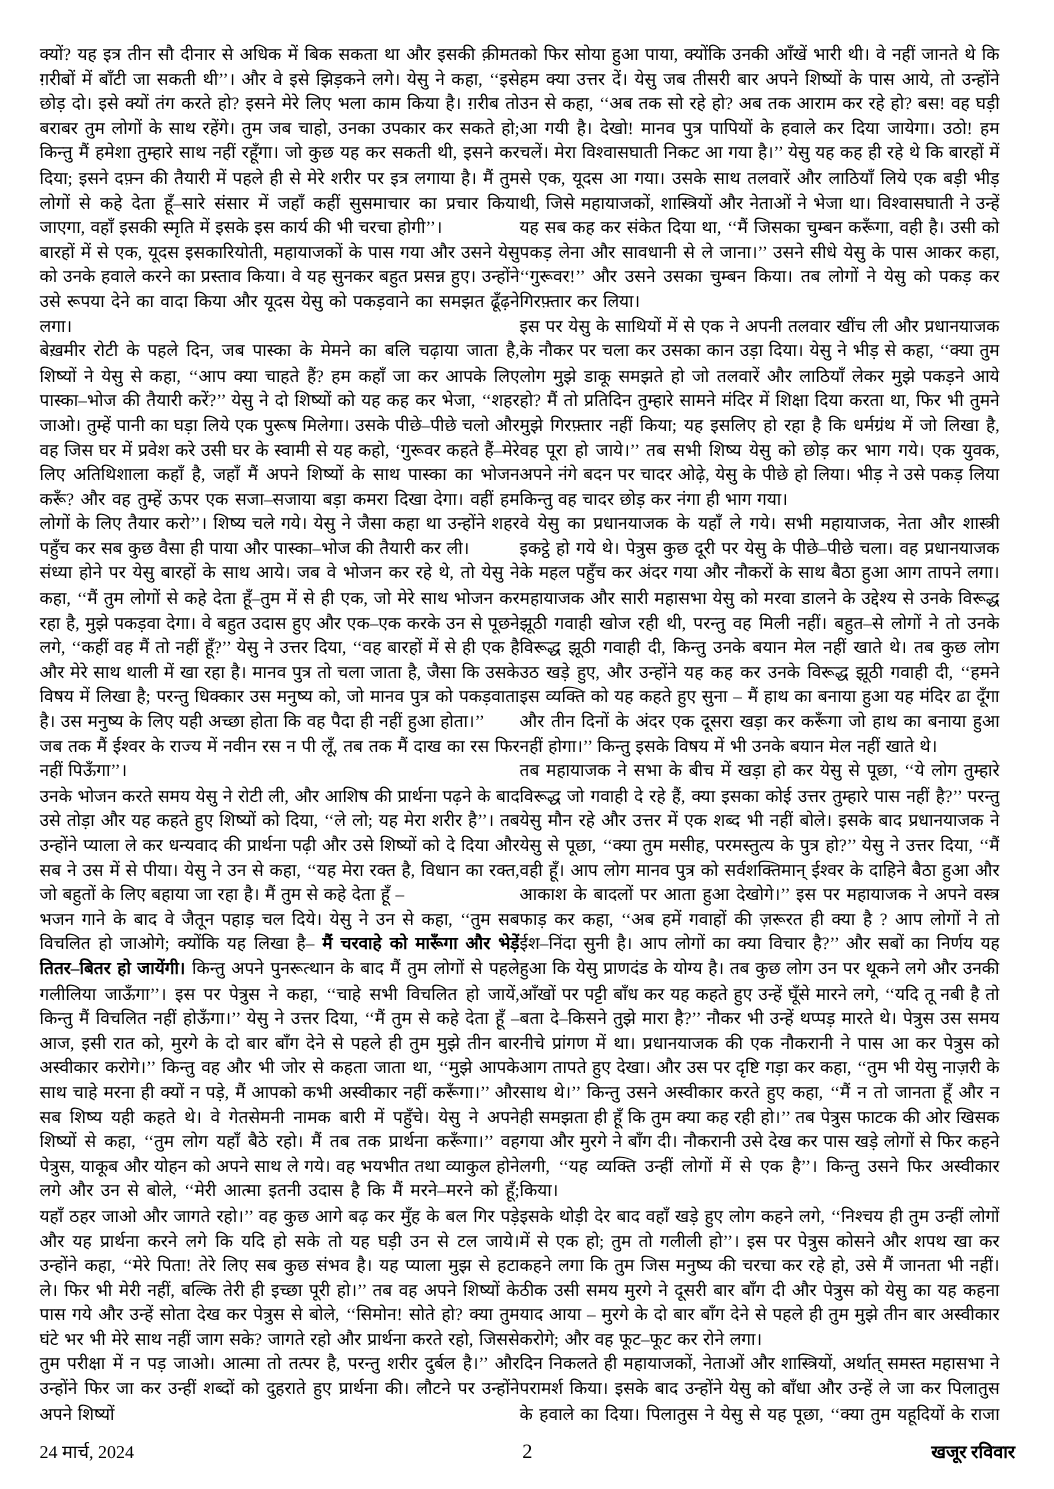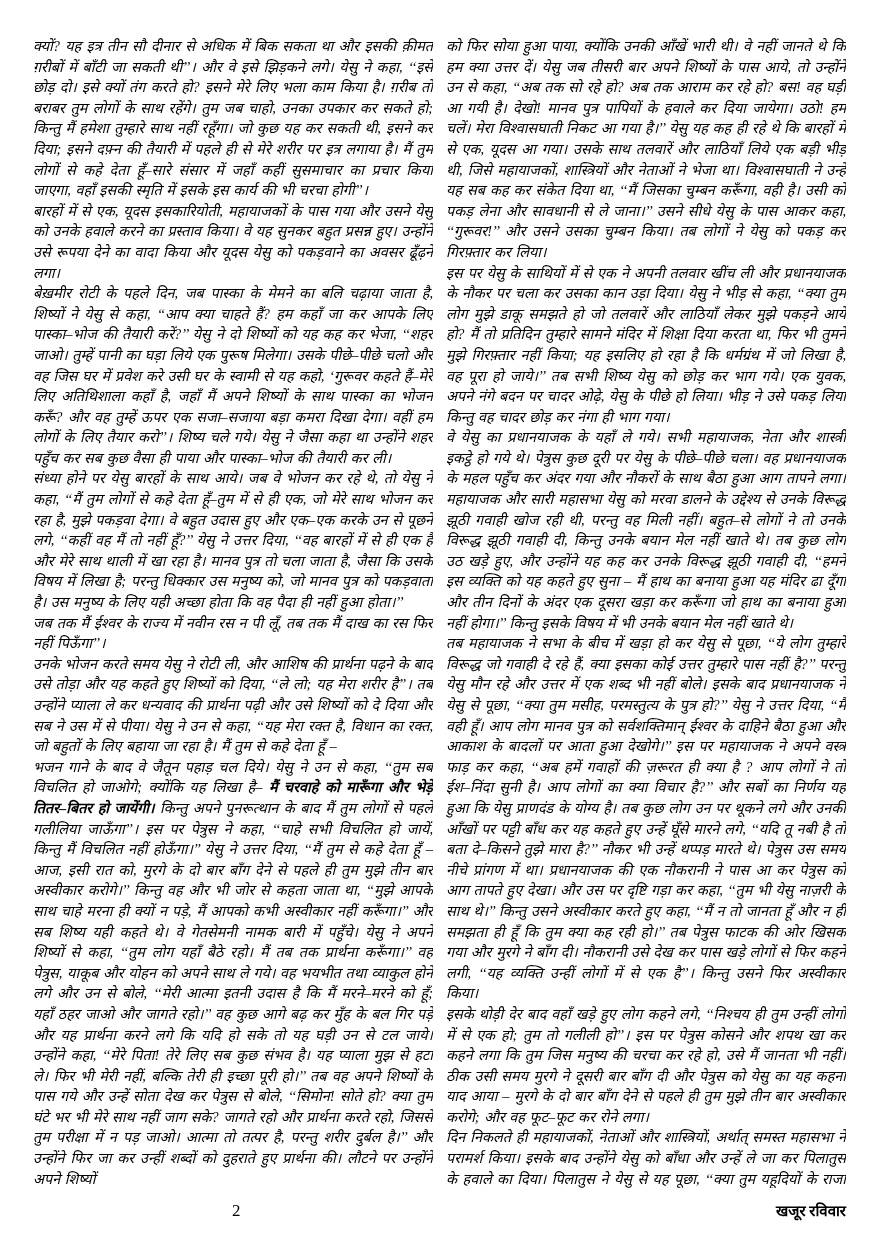--- a/index.html
+++ b/index.html
@@ -13,24 +13,22 @@
     height: 1241px;
     background: #ffffff;
     box-sizing: border-box;
     padding: 36px 32px 0 33px;
     overflow: hidden;
     font-family: "Liberation Serif", "DejaVu Serif", serif;
     color: #000000;
   }
   .columns {
     display: flex;
-    gap: 13px;
     height: 1152px;
     overflow: hidden;
-    font-style: italic;
   }
   .column {
     flex: 0 0 400px;
     width: 400px;
     text-align: justify;
     font-size: 14.4px;
     line-height: 20.6px;
     overflow: hidden;
     word-spacing: 1px;
   }
@@ -56,36 +54,37 @@
   .footer .footer-right  { flex: 1; text-align: right; font-weight: bold; }
 </style>
 </head>
 <body>
 
 <div class="page">
   <div class="columns">
 
     <div class="column">
       <p>क्यों? यह इत्र तीन सौ दीनार से अधिक में बिक सकता था और इसकी क़ीमत ग़रीबों में बाँटी जा सकती थी’’। और वे इसे झिड़कने लगे। येसु ने कहा, ‘‘इसे छोड़ दो। इसे क्यों तंग करते हो? इसने मेरे लिए भला काम किया है। ग़रीब तो बराबर तुम लोगों के साथ रहेंगे। तुम जब चाहो, उनका उपकार कर सकते हो; किन्तु मैं हमेशा तुम्हारे साथ नहीं रहूँगा। जो कुछ यह कर सकती थी, इसने कर दिया; इसने दफ़्न की तैयारी में पहले ही से मेरे शरीर पर इत्र लगाया है। मैं तुम लोगों से कहे देता हूँ–सारे संसार में जहाँ कहीं सुसमाचार का प्रचार किया जाएगा, वहाँ इसकी स्मृति में इसके इस कार्य की भी चरचा होगी’’।</p>
-      <p>बारहों में से एक, यूदस इसकारियोती, महायाजकों के पास गया और उसने येसु को उनके हवाले करने का प्रस्ताव किया। वे यह सुनकर बहुत प्रसन्न हुए। उन्होंने उसे रूपया देने का वादा किया और यूदस येसु को पकड़वाने का अवसर ढूँढ़ने लगा।</p>
+      <p>बारहों में से एक, यूदस इसकारियोती, महायाजकों के पास गया और उसने येसु को उनके हवाले करने का प्रस्ताव किया। वे यह सुनकर बहुत प्रसन्न हुए। उन्होंने उसे रूपया देने का वादा किया और यूदस येसु को पकड़वाने का समझत ढूँढ़ने लगा।</p>
       <p>बेख़मीर रोटी के पहले दिन, जब पास्का के मेमने का बलि चढ़ाया जाता है, शिष्यों ने येसु से कहा, ‘‘आप क्या चाहते हैं? हम कहाँ जा कर आपके लिए पास्का–भोज की तैयारी करें?’’ येसु ने दो शिष्यों को यह कह कर भेजा, ‘‘शहर जाओ। तुम्हें पानी का घड़ा लिये एक पुरूष मिलेगा। उसके पीछे–पीछे चलो और वह जिस घर में प्रवेश करे उसी घर के स्वामी से यह कहो, ‘गुरूवर कहते हैं–मेरे लिए अतिथिशाला कहाँ है, जहाँ मैं अपने शिष्यों के साथ पास्का का भोजन करूँ? और वह तुम्हें ऊपर एक सजा–सजाया बड़ा कमरा दिखा देगा। वहीं हम लोगों के लिए तैयार करो’’। शिष्य चले गये। येसु ने जैसा कहा था उन्होंने शहर पहुँच कर सब कुछ वैसा ही पाया और पास्का–भोज की तैयारी कर ली।</p>
       <p>संध्या होने पर येसु बारहों के साथ आये। जब वे भोजन कर रहे थे, तो येसु ने कहा, ‘‘मैं तुम लोगों से कहे देता हूँ–तुम में से ही एक, जो मेरे साथ भोजन कर रहा है, मुझे पकड़वा देगा। वे बहुत उदास हुए और एक–एक करके उन से पूछने लगे, ‘‘कहीं वह मैं तो नहीं हूँ?’’ येसु ने उत्तर दिया, ‘‘वह बारहों में से ही एक है और मेरे साथ थाली में खा रहा है। मानव पुत्र तो चला जाता है, जैसा कि उसके विषय में लिखा है; परन्तु धिक्कार उस मनुष्य को, जो मानव पुत्र को पकड़वाता है। उस मनुष्य के लिए यही अच्छा होता कि वह पैदा ही नहीं हुआ होता।’’</p>
       <p>जब तक मैं ईश्वर के राज्य में नवीन रस न पी लूँ, तब तक मैं दाख का रस फिर नहीं पिऊँगा’’।</p>
       <p>उनके भोजन करते समय येसु ने रोटी ली, और आशिष की प्रार्थना पढ़ने के बाद उसे तोड़ा और यह कहते हुए शिष्यों को दिया, ‘‘ले लो; यह मेरा शरीर है’’। तब उन्होंने प्याला ले कर धन्यवाद की प्रार्थना पढ़ी और उसे शिष्यों को दे दिया और सब ने उस में से पीया। येसु ने उन से कहा, ‘‘यह मेरा रक्त है, विधान का रक्त, जो बहुतों के लिए बहाया जा रहा है। मैं तुम से कहे देता हूँ –</p>
       <p><span>भजन गाने के बाद वे जैतून पहाड़ चल दिये। येसु ने उन से कहा, ‘‘तुम सब विचलित हो जाओगे; क्योंकि यह लिखा है– </span><span class="bold-quote">मैं चरवाहे को मारूँगा और भेड़ें तितर–बितर हो जायेंगी।</span><span> किन्तु अपने पुनरूत्थान के बाद मैं तुम लोगों से पहले गलीलिया जाऊँगा’’। इस पर पेत्रुस ने कहा, ‘‘चाहे सभी विचलित हो जायें, किन्तु मैं विचलित नहीं होऊँगा।’’ येसु ने उत्तर दिया, ‘‘मैं तुम से कहे देता हूँ – आज, इसी रात को, मुरगे के दो बार बाँग देने से पहले ही तुम मुझे तीन बार अस्वीकार करोगे।’’ किन्तु वह और भी जोर से कहता जाता था, ‘‘मुझे आपके साथ चाहे मरना ही क्यों न पड़े, मैं आपको कभी अस्वीकार नहीं करूँगा।’’ और सब शिष्य यही कहते थे। वे गेतसेमनी नामक बारी में पहुँचे। येसु ने अपने शिष्यों से कहा, ‘‘तुम लोग यहाँ बैठे रहो। मैं तब तक प्रार्थना करूँगा।’’ वह पेत्रुस, याकूब और योहन को अपने साथ ले गये। वह भयभीत तथा व्याकुल होने लगे और उन से बोले, ‘‘मेरी आत्मा इतनी उदास है कि मैं मरने–मरने को हूँ; यहाँ ठहर जाओ और जागते रहो।’’ वह कुछ आगे बढ़ कर मुँह के बल गिर पड़े और यह प्रार्थना करने लगे कि यदि हो सके तो यह घड़ी उन से टल जाये। उन्होंने कहा, ‘‘मेरे पिता! तेरे लिए सब कुछ संभव है। यह प्याला मुझ से हटा ले। फिर भी मेरी नहीं, बल्कि तेरी ही इच्छा पूरी हो।’’ तब वह अपने शिष्यों के पास गये और उन्हें सोता देख कर पेत्रुस से बोले, ‘‘सिमोन! सोते हो? क्या तुम घंटे भर भी मेरे साथ नहीं जाग सके? जागते रहो और प्रार्थना करते रहो, जिससे तुम परीक्षा में न पड़ जाओ। आत्मा तो तत्पर है, परन्तु शरीर दुर्बल है।’’ और उन्होंने फिर जा कर उन्हीं शब्दों को दुहराते हुए प्रार्थना की। लौटने पर उन्होंने अपने शिष्यों</span></p>
     </div>
 
     <div class="column">
       <p>को फिर सोया हुआ पाया, क्योंकि उनकी आँखें भारी थी। वे नहीं जानते थे कि हम क्या उत्तर दें। येसु जब तीसरी बार अपने शिष्यों के पास आये, तो उन्होंने उन से कहा, ‘‘अब तक सो रहे हो? अब तक आराम कर रहे हो? बस! वह घड़ी आ गयी है। देखो! मानव पुत्र पापियों के हवाले कर दिया जायेगा। उठो! हम चलें। मेरा विश्वासघाती निकट आ गया है।’’ येसु यह कह ही रहे थे कि बारहों में से एक, यूदस आ गया। उसके साथ तलवारें और लाठियाँ लिये एक बड़ी भीड़ थी, जिसे महायाजकों, शास्त्रियों और नेताओं ने भेजा था। विश्वासघाती ने उन्हें यह सब कह कर संकेत दिया था, ‘‘मैं जिसका चुम्बन करूँगा, वही है। उसी को पकड़ लेना और सावधानी से ले जाना।’’ उसने सीधे येसु के पास आकर कहा, ‘‘गुरूवर!’’ और उसने उसका चुम्बन किया। तब लोगों ने येसु को पकड़ कर गिरफ़्तार कर लिया।</p>
       <p>इस पर येसु के साथियों में से एक ने अपनी तलवार खींच ली और प्रधानयाजक के नौकर पर चला कर उसका कान उड़ा दिया। येसु ने भीड़ से कहा, ‘‘क्या तुम लोग मुझे डाकू समझते हो जो तलवारें और लाठियाँ लेकर मुझे पकड़ने आये हो? मैं तो प्रतिदिन तुम्हारे सामने मंदिर में शिक्षा दिया करता था, फिर भी तुमने मुझे गिरफ़्तार नहीं किया; यह इसलिए हो रहा है कि धर्मग्रंथ में जो लिखा है, वह पूरा हो जाये।’’ तब सभी शिष्य येसु को छोड़ कर भाग गये। एक युवक, अपने नंगे बदन पर चादर ओढ़े, येसु के पीछे हो लिया। भीड़ ने उसे पकड़ लिया किन्तु वह चादर छोड़ कर नंगा ही भाग गया।</p>
       <p>वे येसु का प्रधानयाजक के यहाँ ले गये। सभी महायाजक, नेता और शास्त्री इकट्ठे हो गये थे। पेत्रुस कुछ दूरी पर येसु के पीछे–पीछे चला। वह प्रधानयाजक के महल पहुँच कर अंदर गया और नौकरों के साथ बैठा हुआ आग तापने लगा। महायाजक और सारी महासभा येसु को मरवा डालने के उद्देश्य से उनके विरूद्ध झूठी गवाही खोज रही थी, परन्तु वह मिली नहीं। बहुत–से लोगों ने तो उनके विरूद्ध झूठी गवाही दी, किन्तु उनके बयान मेल नहीं खाते थे। तब कुछ लोग उठ खड़े हुए, और उन्होंने यह कह कर उनके विरूद्ध झूठी गवाही दी, ‘‘हमने इस व्यक्ति को यह कहते हुए सुना – मैं हाथ का बनाया हुआ यह मंदिर ढा दूँगा और तीन दिनों के अंदर एक दूसरा खड़ा कर करूँगा जो हाथ का बनाया हुआ नहीं होगा।’’ किन्तु इसके विषय में भी उनके बयान मेल नहीं खाते थे।</p>
       <p>तब महायाजक ने सभा के बीच में खड़ा हो कर येसु से पूछा, ‘‘ये लोग तुम्हारे विरूद्ध जो गवाही दे रहे हैं, क्या इसका कोई उत्तर तुम्हारे पास नहीं है?’’ परन्तु येसु मौन रहे और उत्तर में एक शब्द भी नहीं बोले। इसके बाद प्रधानयाजक ने येसु से पूछा, ‘‘क्या तुम मसीह, परमस्तुत्य के पुत्र हो?’’ येसु ने उत्तर दिया, ‘‘मैं वही हूँ। आप लोग मानव पुत्र को सर्वशक्तिमान् ईश्वर के दाहिने बैठा हुआ और आकाश के बादलों पर आता हुआ देखोगे।’’ इस पर महायाजक ने अपने वस्त्र फाड़ कर कहा, ‘‘अब हमें गवाहों की ज़रूरत ही क्या है ? आप लोगों ने तो ईश–निंदा सुनी है। आप लोगों का क्या विचार है?’’ और सबों का निर्णय यह हुआ कि येसु प्राणदंड के योग्य है। तब कुछ लोग उन पर थूकने लगे और उनकी आँखों पर पट्टी बाँध कर यह कहते हुए उन्हें घूँसे मारने लगे, ‘‘यदि तू नबी है तो बता दे–किसने तुझे मारा है?’’ नौकर भी उन्हें थप्पड़ मारते थे। पेत्रुस उस समय नीचे प्रांगण में था। प्रधानयाजक की एक नौकरानी ने पास आ कर पेत्रुस को आग तापते हुए देखा। और उस पर दृष्टि गड़ा कर कहा, ‘‘तुम भी येसु नाज़री के साथ थे।’’ किन्तु उसने अस्वीकार करते हुए कहा, ‘‘मैं न तो जानता हूँ और न ही समझता ही हूँ कि तुम क्या कह रही हो।’’ तब पेत्रुस फाटक की ओर खिसक गया और मुरगे ने बाँग दी। नौकरानी उसे देख कर पास खड़े लोगों से फिर कहने लगी, ‘‘यह व्यक्ति उन्हीं लोगों में से एक है’’। किन्तु उसने फिर अस्वीकार किया।</p>
       <p>इसके थोड़ी देर बाद वहाँ खड़े हुए लोग कहने लगे, ‘‘निश्चय ही तुम उन्हीं लोगों में से एक हो; तुम तो गलीली हो’’। इस पर पेत्रुस कोसने और शपथ खा कर कहने लगा कि तुम जिस मनुष्य की चरचा कर रहे हो, उसे मैं जानता भी नहीं। ठीक उसी समय मुरगे ने दूसरी बार बाँग दी और पेत्रुस को येसु का यह कहना याद आया – मुरगे के दो बार बाँग देने से पहले ही तुम मुझे तीन बार अस्वीकार करोगे; और वह फूट–फूट कर रोने लगा।</p>
       <p>दिन निकलते ही महायाजकों, नेताओं और शास्त्रियों, अर्थात् समस्त महासभा ने परामर्श किया। इसके बाद उन्होंने येसु को बाँधा और उन्हें ले जा कर पिलातुस के हवाले का दिया। पिलातुस ने येसु से यह पूछा, ‘‘क्या तुम यहूदियों के राजा हो?’’ येसु ने उत्तर दिया, ‘‘यह आप ठीक कहते हैं’’।</p>
     </div>
 
   </div>
 
   <div class="footer">
+    <span class="footer-left">24 मार्च, 2024</span>
     <span class="footer-center">2</span>
     <span class="footer-right">खजूर रविवार</span>
   </div>
 </div>
 
 </body></html>

